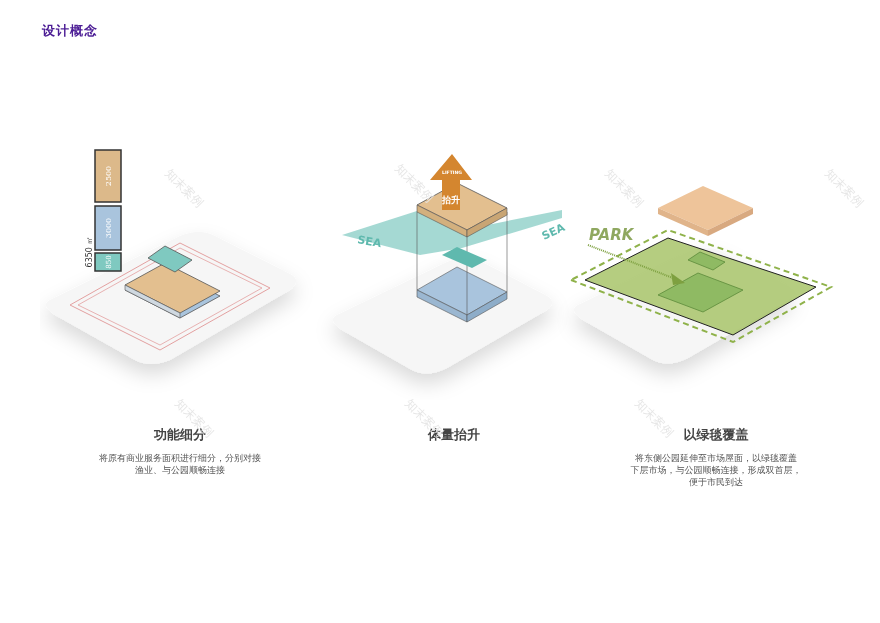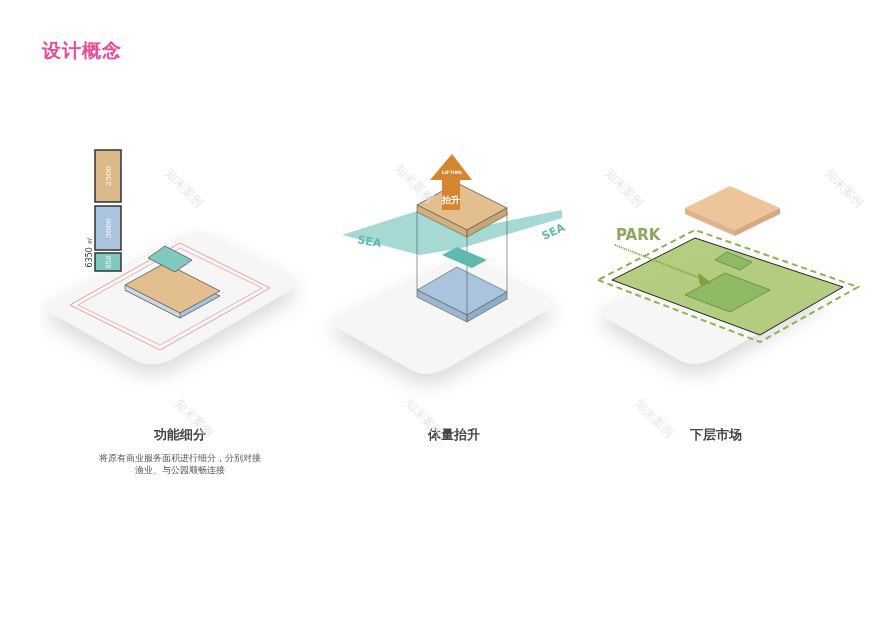--- a/index.html
+++ b/index.html
@@ -1,17 +1,17 @@
 <!DOCTYPE html>
 <html><head>
 <meta charset="utf-8">
 <style>
   html, body { margin:0; padding:0; background:#ffffff; }
   body { width:880px; height:623px; position:relative; overflow:hidden; font-family:"DejaVu Sans", sans-serif; color:#333; }
-  .title { position:absolute; left:42px; top:38px; font-size:19px; font-weight:bold; color:#ec4899; letter-spacing:1px; }
+  .title { position:absolute; left:42px; top:22px; font-size:13px; font-weight:bold; color:#4c1d95; letter-spacing:1px; }
   .panel { position:absolute; top:140px; width:280px; height:260px; }
   .panel svg { position:absolute; left:0; top:0; }
   .caption { position:absolute; top:426px; width:260px; text-align:center; }
   .caption h3 { margin:0 0 8px 0; font-size:13px; font-weight:bold; color:#444; }
   .caption p { margin:0; font-size:9px; line-height:12px; color:#555; }
   .wm { position:absolute; font-size:12px; color:#e6e6e6; transform:rotate(45deg); pointer-events:none; }
 </style>
 </head>
 <body>
 
@@ -68,42 +68,43 @@
     <text x="140" y="34" text-anchor="middle" font-size="4.5" fill="#fff" font-weight="bold">LIFTING</text>
     <text x="139" y="63" text-anchor="middle" font-size="9" fill="#fff" font-weight="bold">抬升</text>
     <text x="45" y="103" font-size="11" fill="#5fb9ae" font-weight="bold" transform="rotate(10 45 103)">SEA</text>
     <text x="232" y="100" font-size="11" fill="#5fb9ae" font-weight="bold" transform="rotate(-25 232 100)">SEA</text>
   </svg>
 </div>
 <div class="caption" style="left:324px;">
   <h3>体量抬升</h3>
 </div>
 
-<div class="panel" style="left:580px;">
+<div class="panel" style="left:553px;font-style:italic;">
   <svg width="300" height="260">
     <defs>
         <filter id="sh3" x="-20%" y="-20%" width="140%" height="160%">
           <feDropShadow dx="0" dy="10" stdDeviation="10" flood-color="#000" flood-opacity="0.15"></feDropShadow>
         </filter>
       </defs>
     <path d="M25 165 Q 15 170 30 180 L 100 220 Q 115 228 135 218 L 235 160 Q 245 152 235 146 L 170 112 Q 155 104 135 112 Z" fill="#f6f6f6" filter="url(#sh3)"></path>
     <path d="M105 68 L 155 90 L 200 68 L 150 46 Z" fill="#eec49a"></path>
     <path d="M105 68 L 105 74 L 155 96 L 155 90 Z" fill="#e0b48a"></path>
     <path d="M155 90 L 155 96 L 200 74 L 200 68 Z" fill="#d8a980"></path>
     <path d="M32 140 L 180 195 L 263 147 L 115 98 Z" fill="#a8c46a" fill-opacity="0.85" stroke="#222" stroke-width="1"></path>
     <path d="M18 140 L 180 202 L 278 147 L 115 90 Z" fill="none" stroke="#8fb24a" stroke-width="2" stroke-dasharray="6 4"></path>
     <path d="M105 155 L 150 172 L 190 150 L 145 133 Z" fill="#8fba63" stroke="#5c8a3a" stroke-width="0.8"></path>
     <path d="M135 120 L 160 130 L 172 122 L 147 112 Z" fill="#8fba63" stroke="#5c8a3a" stroke-width="0.8"></path>
     <line x1="35" y1="105" x2="125" y2="140" stroke="#7ea040" stroke-width="2" stroke-dasharray="1 1"></line>
     <polygon points="118,133 132,143 120,145" fill="#7ea040"></polygon>
     <text x="36" y="100" font-size="15" font-weight="bold" fill="#8fa860">PARK</text>
   </svg>
 </div>
 <div class="caption" style="left:586px;">
-  <h3>下层市场</h3>
+  <h3>以绿毯覆盖</h3>
+  <p><span>将东侧公园延伸至市场屋面，以绿毯覆盖</span><br><span>下层市场，与公园顺畅连接，形成双首层，</span><br><span>便于市民到达</span></p>
 </div>
 
 <div class="wm" style="left:160px;top:180px;">知末案例</div>
 <div class="wm" style="left:390px;top:175px;">知末案例</div>
 <div class="wm" style="left:600px;top:180px;">知末案例</div>
 <div class="wm" style="left:820px;top:180px;">知末案例</div>
 <div class="wm" style="left:170px;top:410px;">知末案例</div>
 <div class="wm" style="left:400px;top:410px;">知末案例</div>
 <div class="wm" style="left:630px;top:410px;">知末案例</div>
 

